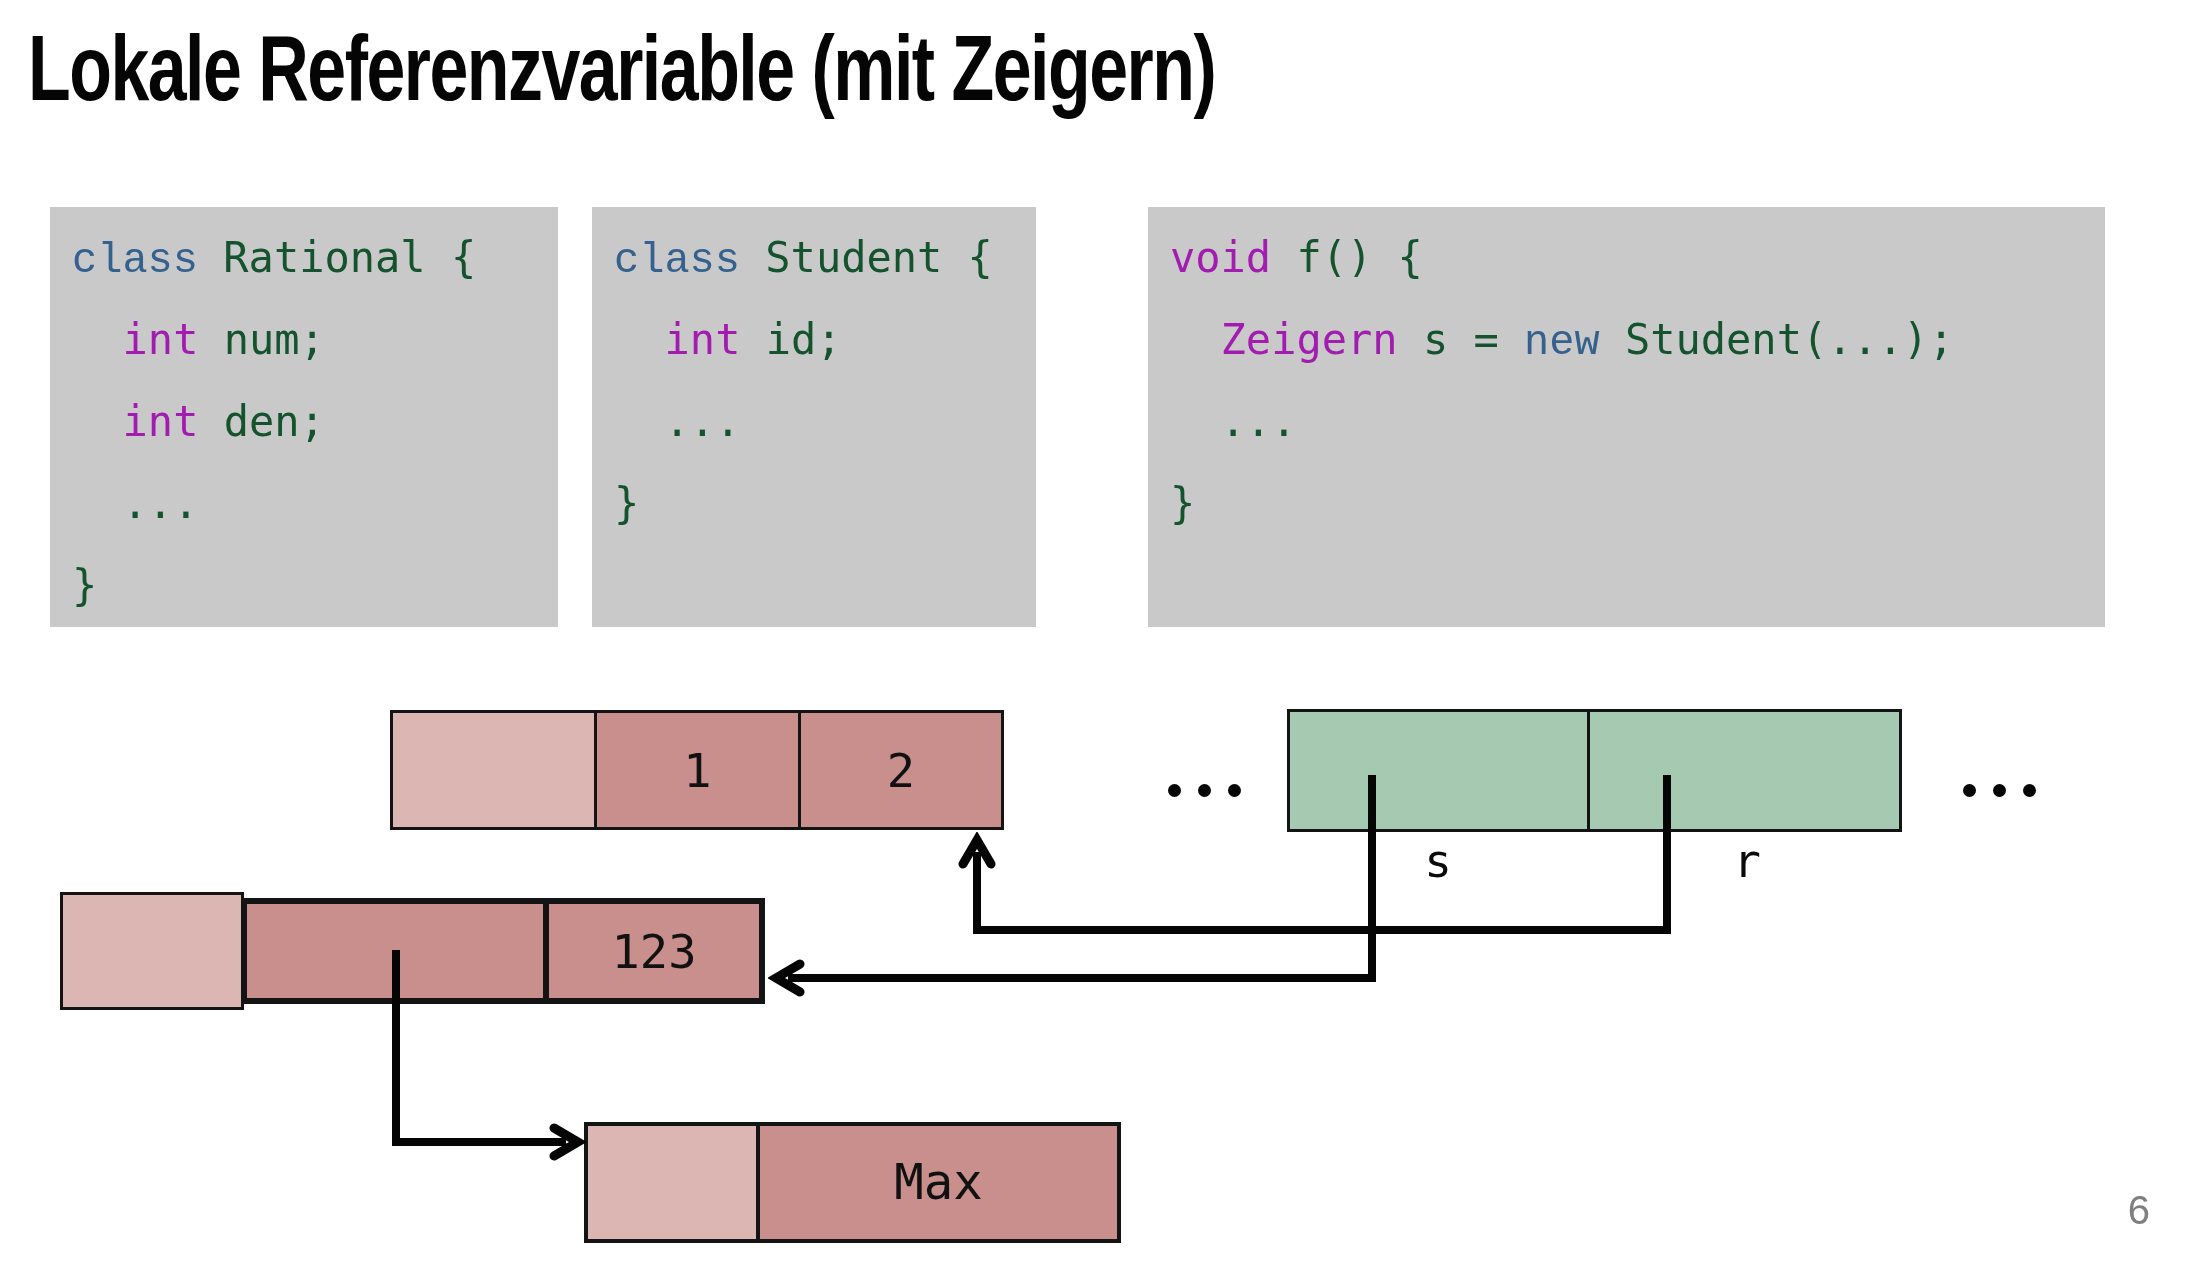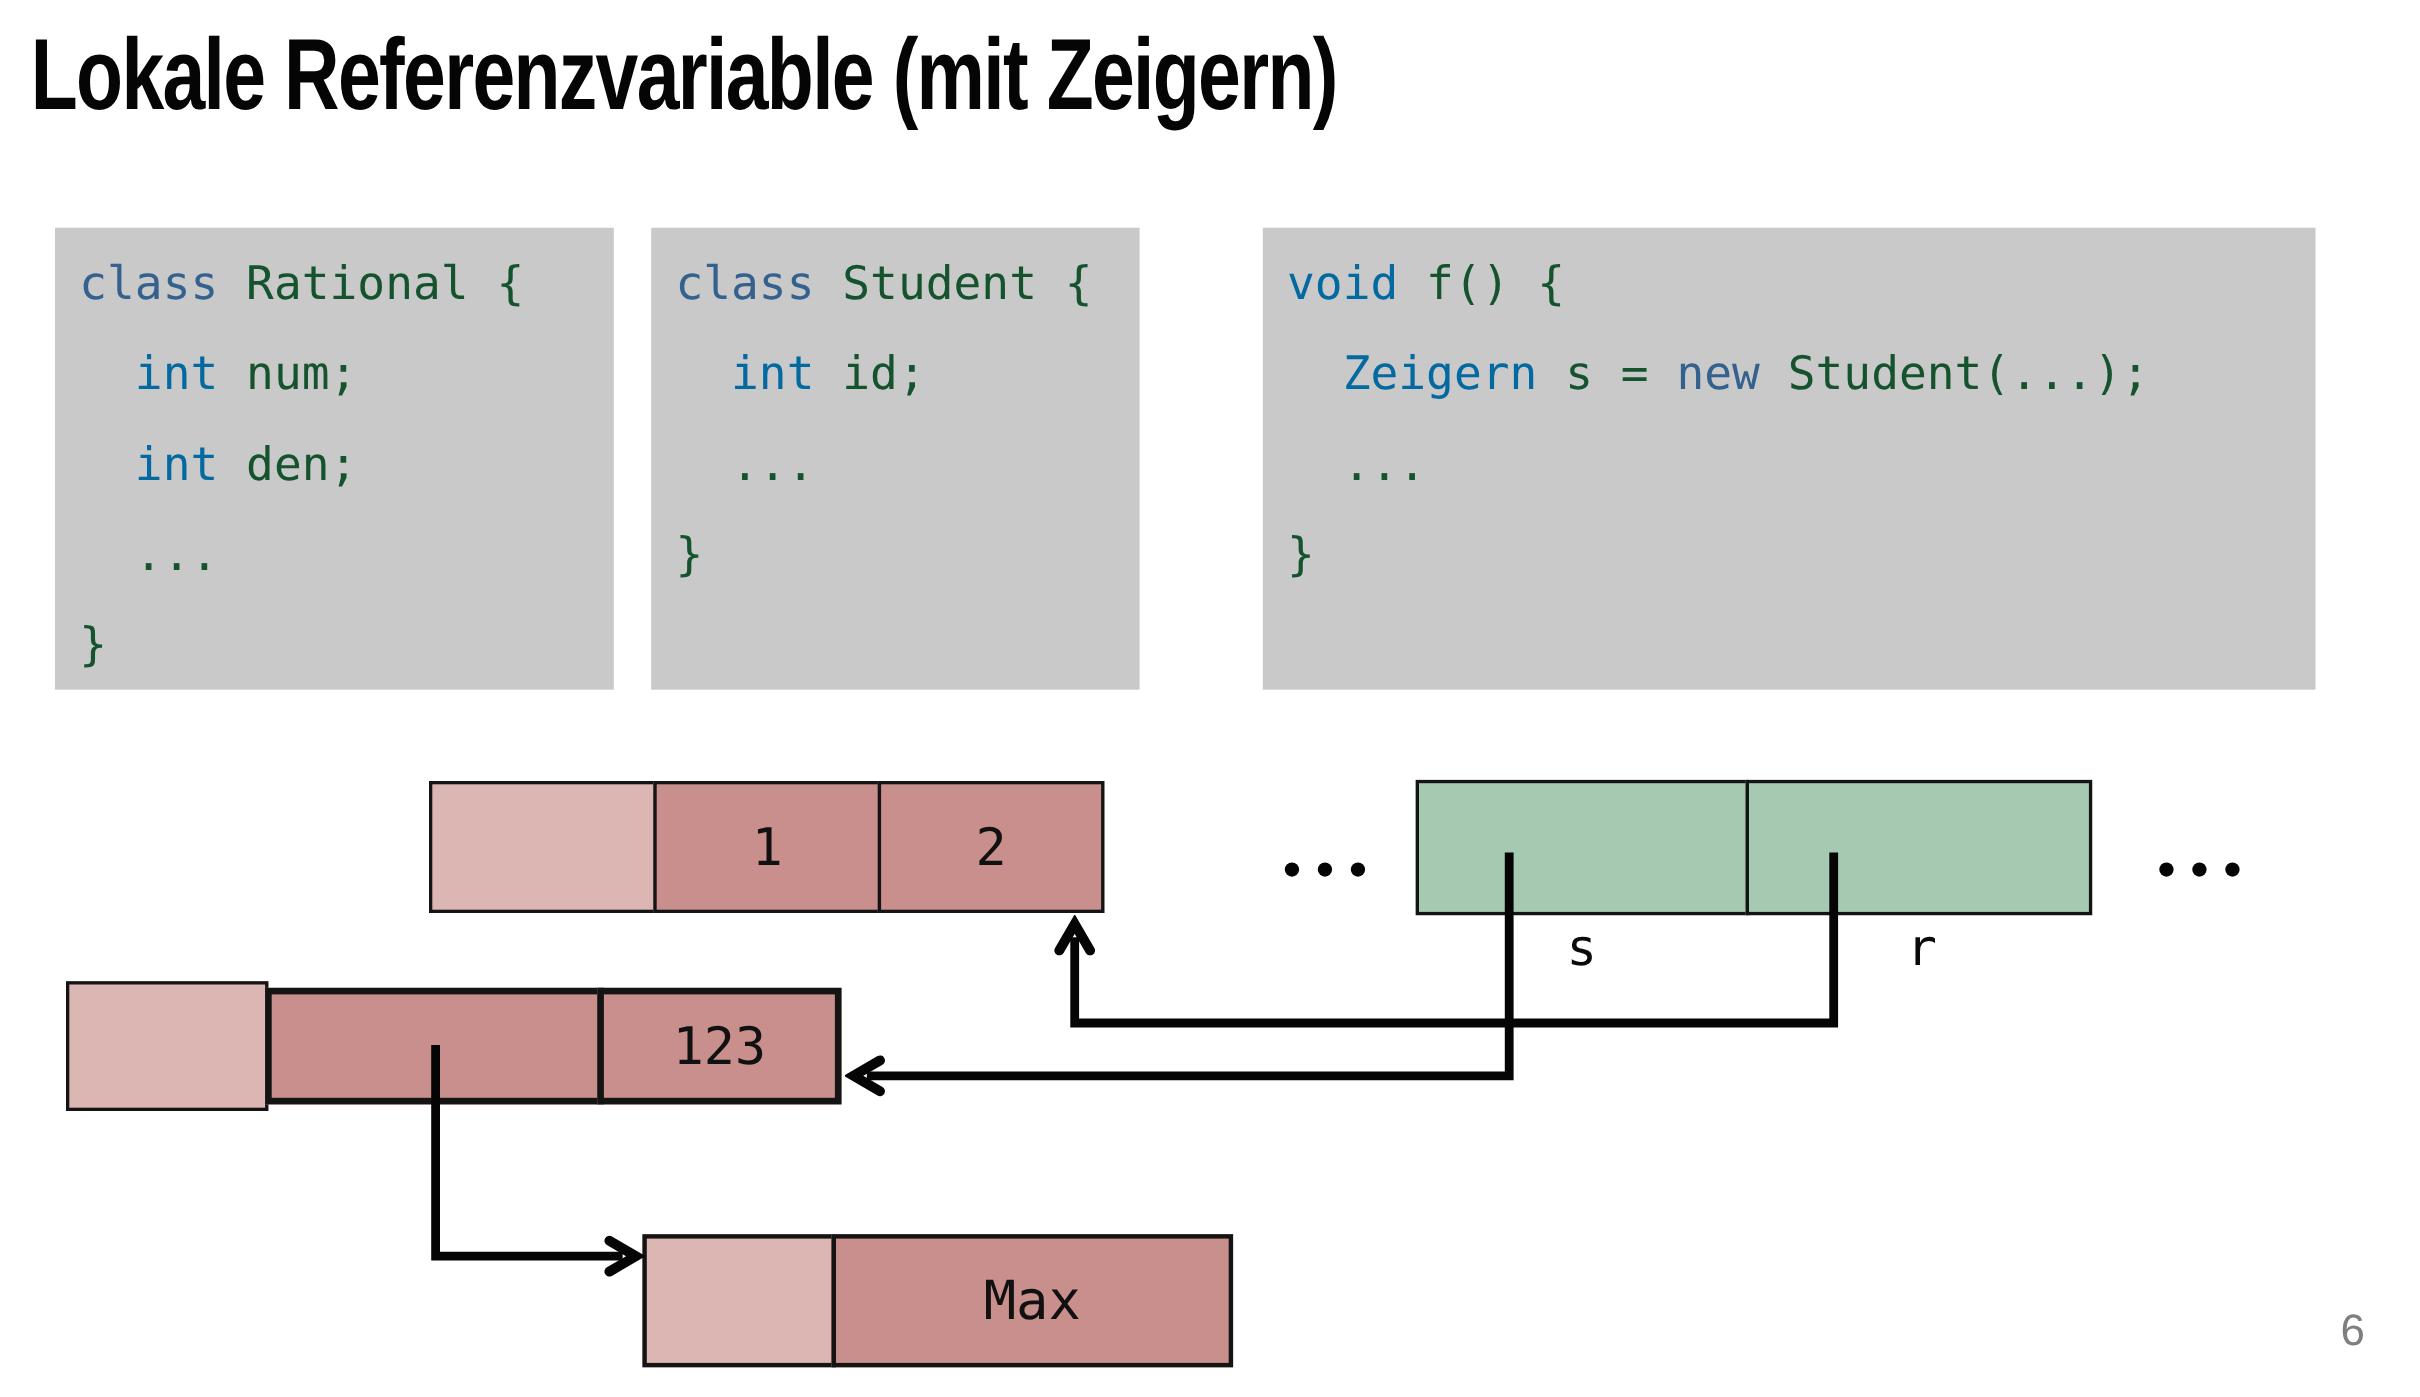--- a/index.html
+++ b/index.html
@@ -24,22 +24,22 @@
     box-sizing:border-box;
     padding:10px 0 0 22px;
     font-family:"DejaVu Sans Mono", monospace;
     font-size:42px;color:#1f1f1f;
   }
   .codebox .code-line{height:82px;line-height:82px;white-space:pre;}
   .cb1{left:50px;width:508px;}
   .cb2{left:592px;width:444px;}
   .cb3{left:1148px;width:957px;}
   .tok-plain{color:#14532d;}
-  .tok-blue{color:#35618e;}
-  .tok-red{color:#0369a1;}
+  .tok-blue{color:#35618e;font-family:Liberation Mono, monospace;}
+  .tok-red{color:#a21caf;}
   .tok-green{color:#3b7c61;}
   
   .memrow{position:absolute;display:flex;align-items:center;}
   .cell{
     box-sizing:border-box;border:3px solid #141414;
     display:flex;align-items:center;justify-content:center;
     font-family:"DejaVu Sans Mono", monospace;
     font-size:47px;color:#111;
   }
   .cell + .cell{margin-left:-3px;}

